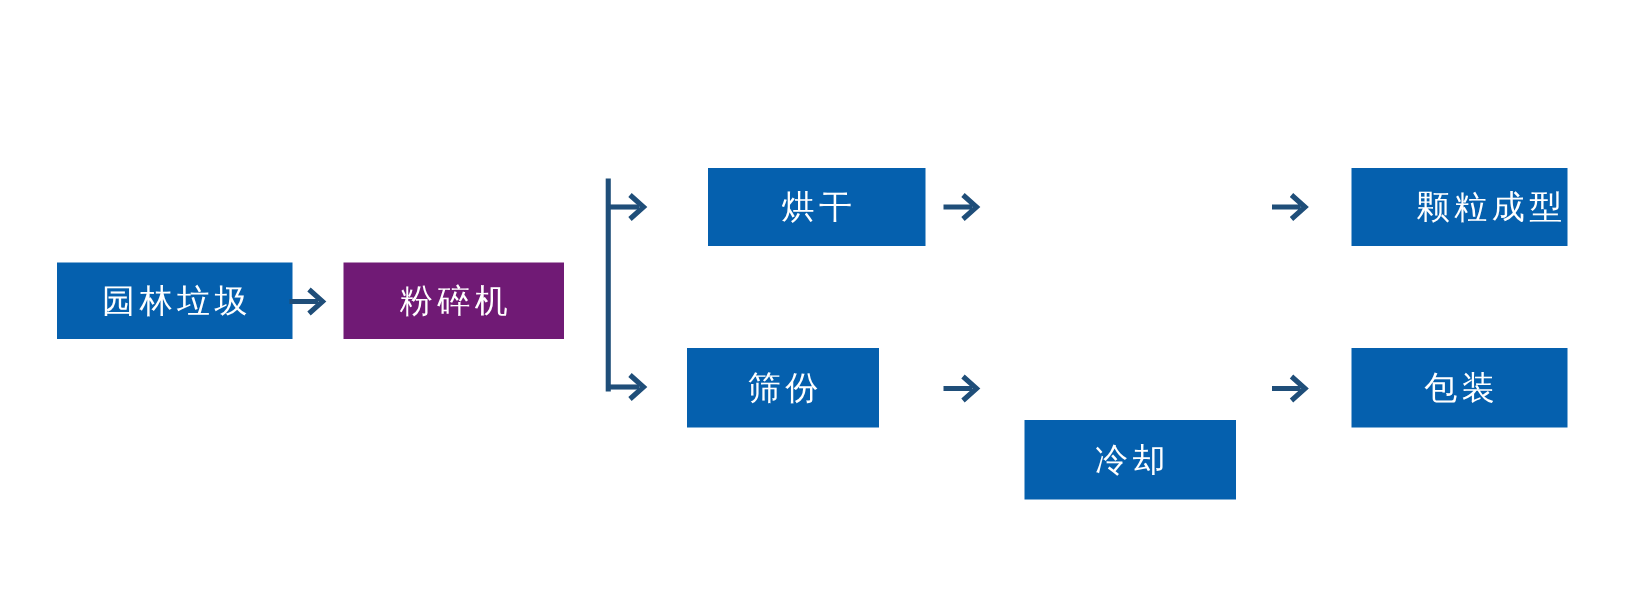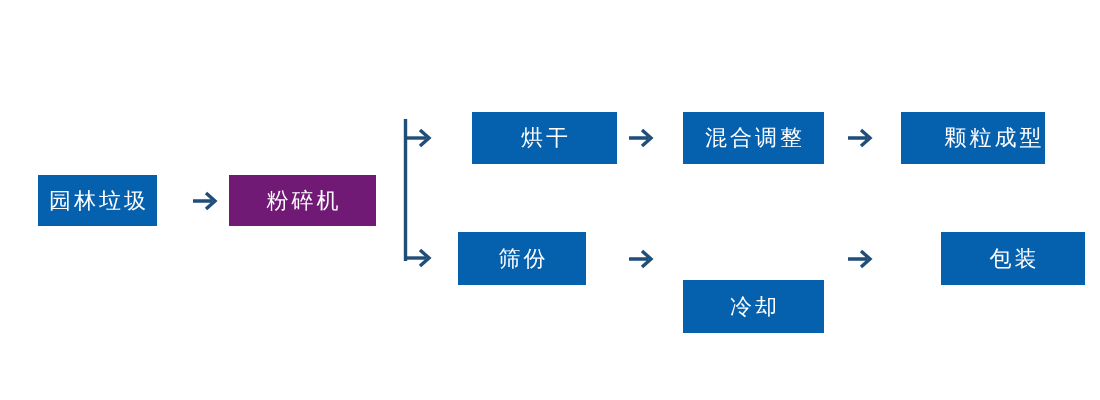--- a/index.html
+++ b/index.html
@@ -44,21 +44,21 @@
     position: absolute;
     display: block;
   }
   .branch-connector svg { display: block; }
 </style>
 </head>
 <body>
 
 <div id="flow-canvas">
 
-  <div class="node blue" style="left:38px; top:175px; width:119px; height:51px;">园林垃圾</div>
+  <div class="node blue" style="left:38px; top:175px; width:157px; height:51px;">园林垃圾</div>
 
   <span class="arrow" style="left:192px; top:189px; width:30px; height:24px;">
     <svg width="30" height="24" viewBox="0 0 30 24" aria-hidden="true">
       <path d="M1 12 H20 M14 4 L23 12 L14 20" fill="none" stroke="#1f4e79" stroke-width="3.4" stroke-linecap="butt" stroke-linejoin="miter"></path>
     </svg>
   </span>
 
   <div class="node red" style="left:229px; top:175px; width:147px; height:51px;">粉碎机</div>
 
   <span class="branch-connector" style="left:400px; top:110px; width:40px; height:160px;">
@@ -77,21 +77,20 @@
   </span>
 
   <div class="node blue" style="left:460px; top:112px; width:145px; height:52px;margin-left:12px;">烘干</div>
 
   <span class="arrow" style="left:628px; top:126px; width:30px; height:24px;">
     <svg width="30" height="24" viewBox="0 0 30 24" aria-hidden="true">
       <path d="M1 12 H20 M14 4 L23 12 L14 20" fill="none" stroke="#1f4e79" stroke-width="3.4" stroke-linecap="butt" stroke-linejoin="miter"></path>
     </svg>
   </span>
 
-  <div class="node blue" style="left:683px; top:112px; width:141px; height:52px;">混合调整</div>
 
   <span class="arrow" style="left:847px; top:126px; width:30px; height:24px;">
     <svg width="30" height="24" viewBox="0 0 30 24" aria-hidden="true">
       <path d="M1 12 H20 M14 4 L23 12 L14 20" fill="none" stroke="#1f4e79" stroke-width="3.4" stroke-linecap="butt" stroke-linejoin="miter"></path>
     </svg>
   </span>
 
   <div class="node blue" style="left:901px; top:112px; width:144px; height:52px;padding-left:40px;">颗粒成型</div>
 
   <div class="node blue" style="left:458px; top:232px; width:128px; height:53px;">筛份</div>
@@ -103,15 +102,15 @@
   </span>
 
   <div class="node blue" style="left:683px; top:232px; width:141px; height:53px;margin-top:48px;">冷却</div>
 
   <span class="arrow" style="left:847px; top:247px; width:30px; height:24px;">
     <svg width="30" height="24" viewBox="0 0 30 24" aria-hidden="true">
       <path d="M1 12 H20 M14 4 L23 12 L14 20" fill="none" stroke="#1f4e79" stroke-width="3.4" stroke-linecap="butt" stroke-linejoin="miter"></path>
     </svg>
   </span>
 
-  <div class="node blue" style="left:901px; top:232px; width:144px; height:53px;margin-left:40px;">包装</div>
+  <div class="node blue" style="left:901px; top:232px; width:144px; height:53px;">包装</div>
 
 </div>
 
 </body></html>

